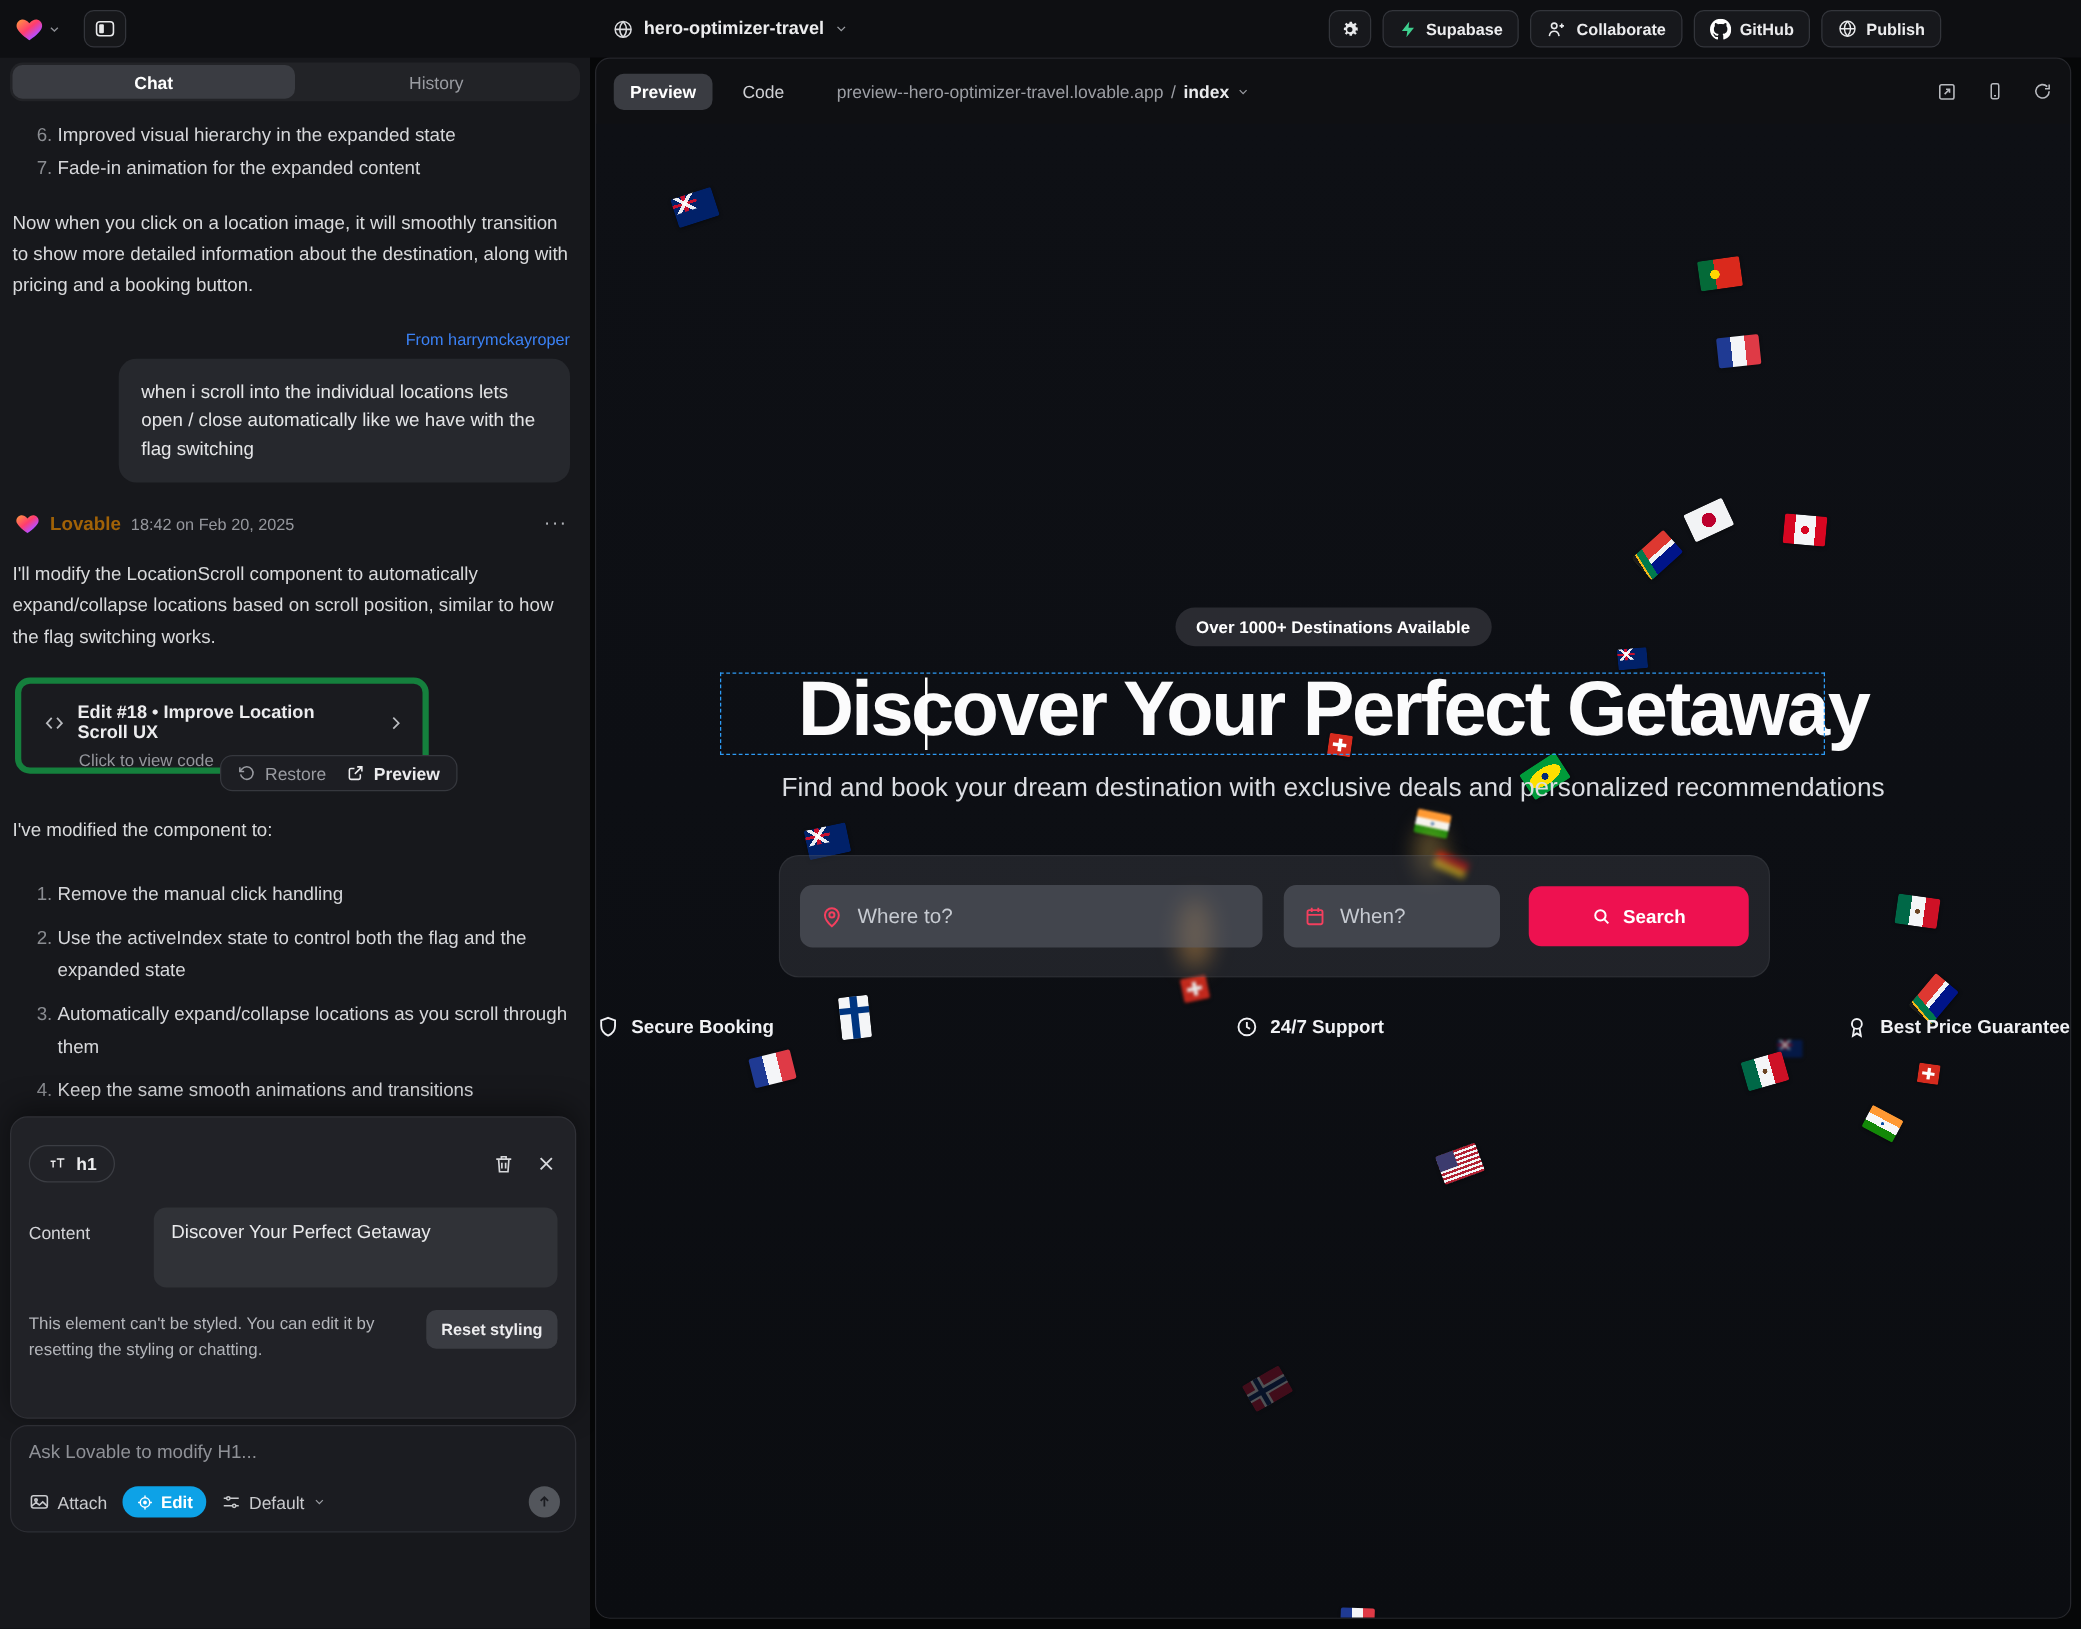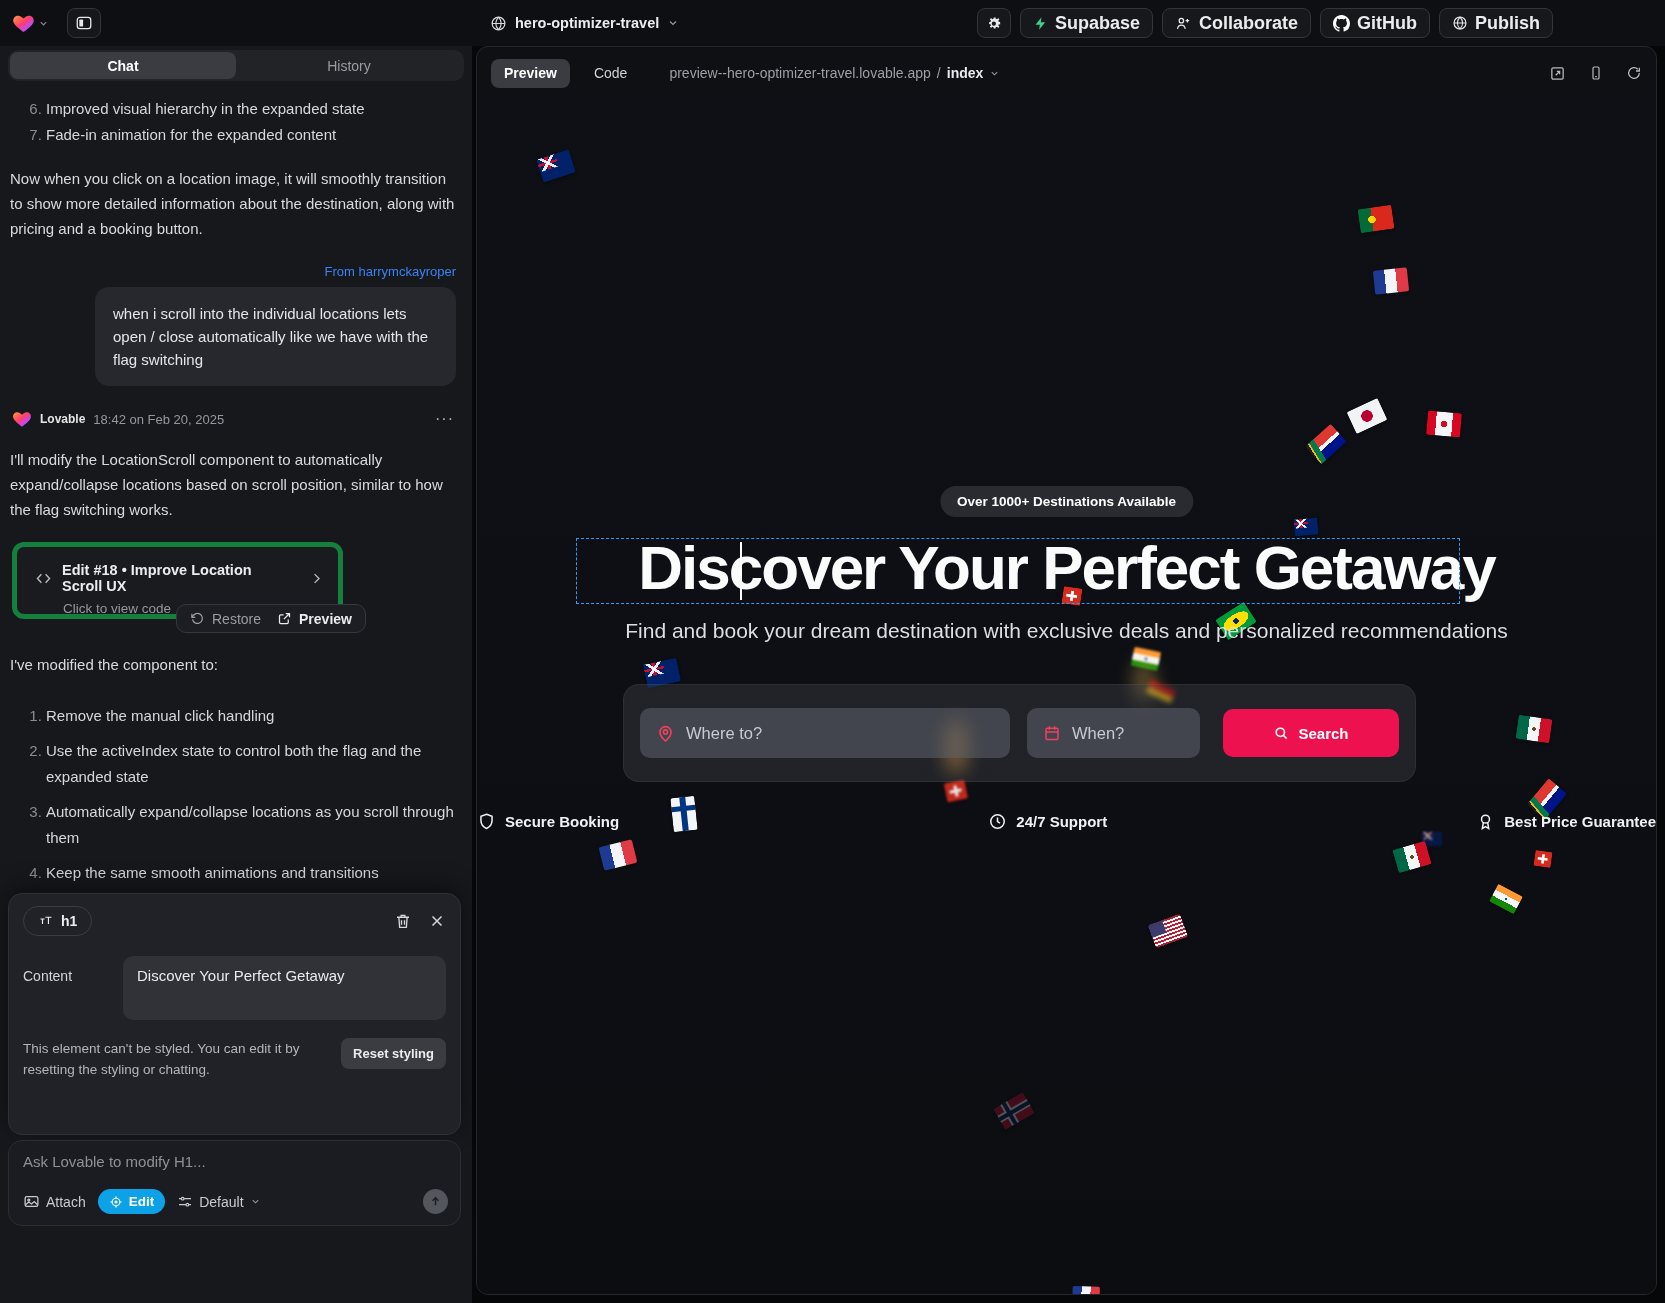--- a/index.html
+++ b/index.html
@@ -10,53 +10,53 @@
   
   .topbar { position:absolute; left:0; top:0; width:1665px; height:46px; background:#0e0f12; }
   .topbar-left { position:absolute; left:12px; top:0; height:46px; display:flex; align-items:center; gap:6px; }
   .logo-btn { display:flex; align-items:center; gap:3px; cursor:pointer; }
   .chev { color:#8b8d93; }
   .icon-btn-outline { width:34px; height:30px; border:1px solid #33353b; border-radius:8px;
     display:flex; align-items:center; justify-content:center; background:#16171a; margin-left:12px; }
   .project { position:absolute; left:490px; top:8px; height:30px; display:flex; align-items:center; gap:8px; color:#ececee; font-size:14.5px; font-weight:600; }
   .topbar-right { position:absolute; right:112px; top:8px; height:30px; display:flex; gap:9px; }
   .tb-btn { height:30px; display:flex; align-items:center; gap:7px; padding:0 12px;
-    border:1px solid #33353b; background:#17181c; border-radius:8px; color:#ececee; font-size:18px; font-weight:600; }
+    border:1px solid #33353b; background:#17181c; border-radius:8px; color:#ececee; font-size:13px; font-weight:600; }
   .tb-btn.square { width:34px; padding:0; justify-content:center; }
 
   
   .sidebar { position:absolute; left:0; top:46px; width:472px; height:1257px; background:#17181c; color:#d6d7da; font-size:15px; }
   .tabs { margin:4px 8px 0 8px; height:31px; background:#222327; border-radius:10px; display:flex; padding:2px; }
   .tab { flex:1; border-radius:8px; display:flex; align-items:center; justify-content:center; font-size:14px; color:#9a9ca2; }
   .tab.active { background:#3a3c42; color:#fff; font-weight:600; }
   .chat { padding:0 10px; }
   ol.prev-list { margin:15px 0 0 36px; line-height:26px; color:#d6d7da; }
   ol.prev-list li::marker, ol.steps li::marker { color:#8b8d92; }
   .para { margin-top:18px; line-height:25px; color:#d9dadc; }
   .from-label { margin-top:23px; text-align:right; padding-right:6px; font-size:13px; color:#3b82f6; }
   .bubble { margin:8px 6px 0 85px; background:#26282d; border-radius:14px; padding:15px 18px; line-height:23px; color:#e4e5e7; }
   .lovable-row { margin-top:23px; display:flex; align-items:center; gap:8px; padding:0 2px; }
-  .lovable-name { font-weight:700; color:#e5e5e5; font-size:12px; }
+  .lovable-name { font-weight:700; color:#a16207; font-size:15px; }
   .lovable-time { font-size:13px; color:#95979d; }
   .dots { margin-left:auto; color:#b4b6bb; font-size:16px; letter-spacing:1px; padding:0 6px; }
   .edit-card-wrap { position:relative; margin:20px 0 0 2px; width:340px; height:92px; }
   .edit-card { width:331px; height:77px; border:5px solid #15803d; border-radius:12px; background:#1a1b1f; padding:15px 14px 0 18px; }
   .edit-card-row { display:flex; align-items:center; gap:10px; color:#ececee; font-size:14.5px; font-weight:600; }
   .edit-card-row .spacer { flex:1; }
   .edit-card-sub { margin:7px 0 0 28px; font-size:13.5px; color:#95979d; font-weight:400; }
   .rp-pill { position:absolute; left:164px; top:62px; height:29px; display:flex; align-items:center; gap:16px;
     background:#1d1e23; border:1px solid #36383e; border-radius:10px; padding:0 13px; }
   .rp-item { display:flex; align-items:center; gap:7px; font-size:14px; color:#9a9ca2; }
   .rp-item.light { color:#ececee; font-weight:600; }
   ol.steps { margin:26px 0 0 36px; line-height:26px; }
   ol.steps li { margin-bottom:9px; }
 
   
   .editor-panel { position:absolute; left:8px; bottom:168px; width:453px; height:242px; background:#212227; border:1px solid #303137;
-    border-radius:14px; box-shadow:0 -6px 24px rgba(0,0,0,.45); padding:12px 14px; }
+    border-radius:14px; box-shadow:0 -6px 24px rgba(0,0,0,.45); padding:22px 14px; }
   .ep-head { display:flex; align-items:center; }
   .tag-chip { height:30px; border:1px solid #3b3d43; border-radius:999px; display:flex; align-items:center; gap:7px; padding:0 14px;
     color:#ececee; font-size:14px; font-weight:600; }
   .ep-head .tools { margin-left:auto; display:flex; gap:16px; }
   .ep-row { display:flex; margin-top:20px; }
   .ep-label { width:100px; padding-top:12px; font-size:14px; color:#d3d4d8; }
   .ep-textarea { flex:1; height:64px; background:#303237; border:none; border-radius:10px; resize:none;
     padding:11px 14px; color:#e9eaec; font-size:15px; font-family:"Liberation Sans",sans-serif; outline:none; }
   .ep-note-row { display:flex; margin-top:18px; align-items:flex-start; }
   .ep-note { width:312px; font-size:13.5px; line-height:21px; color:#b3b5ba; }

